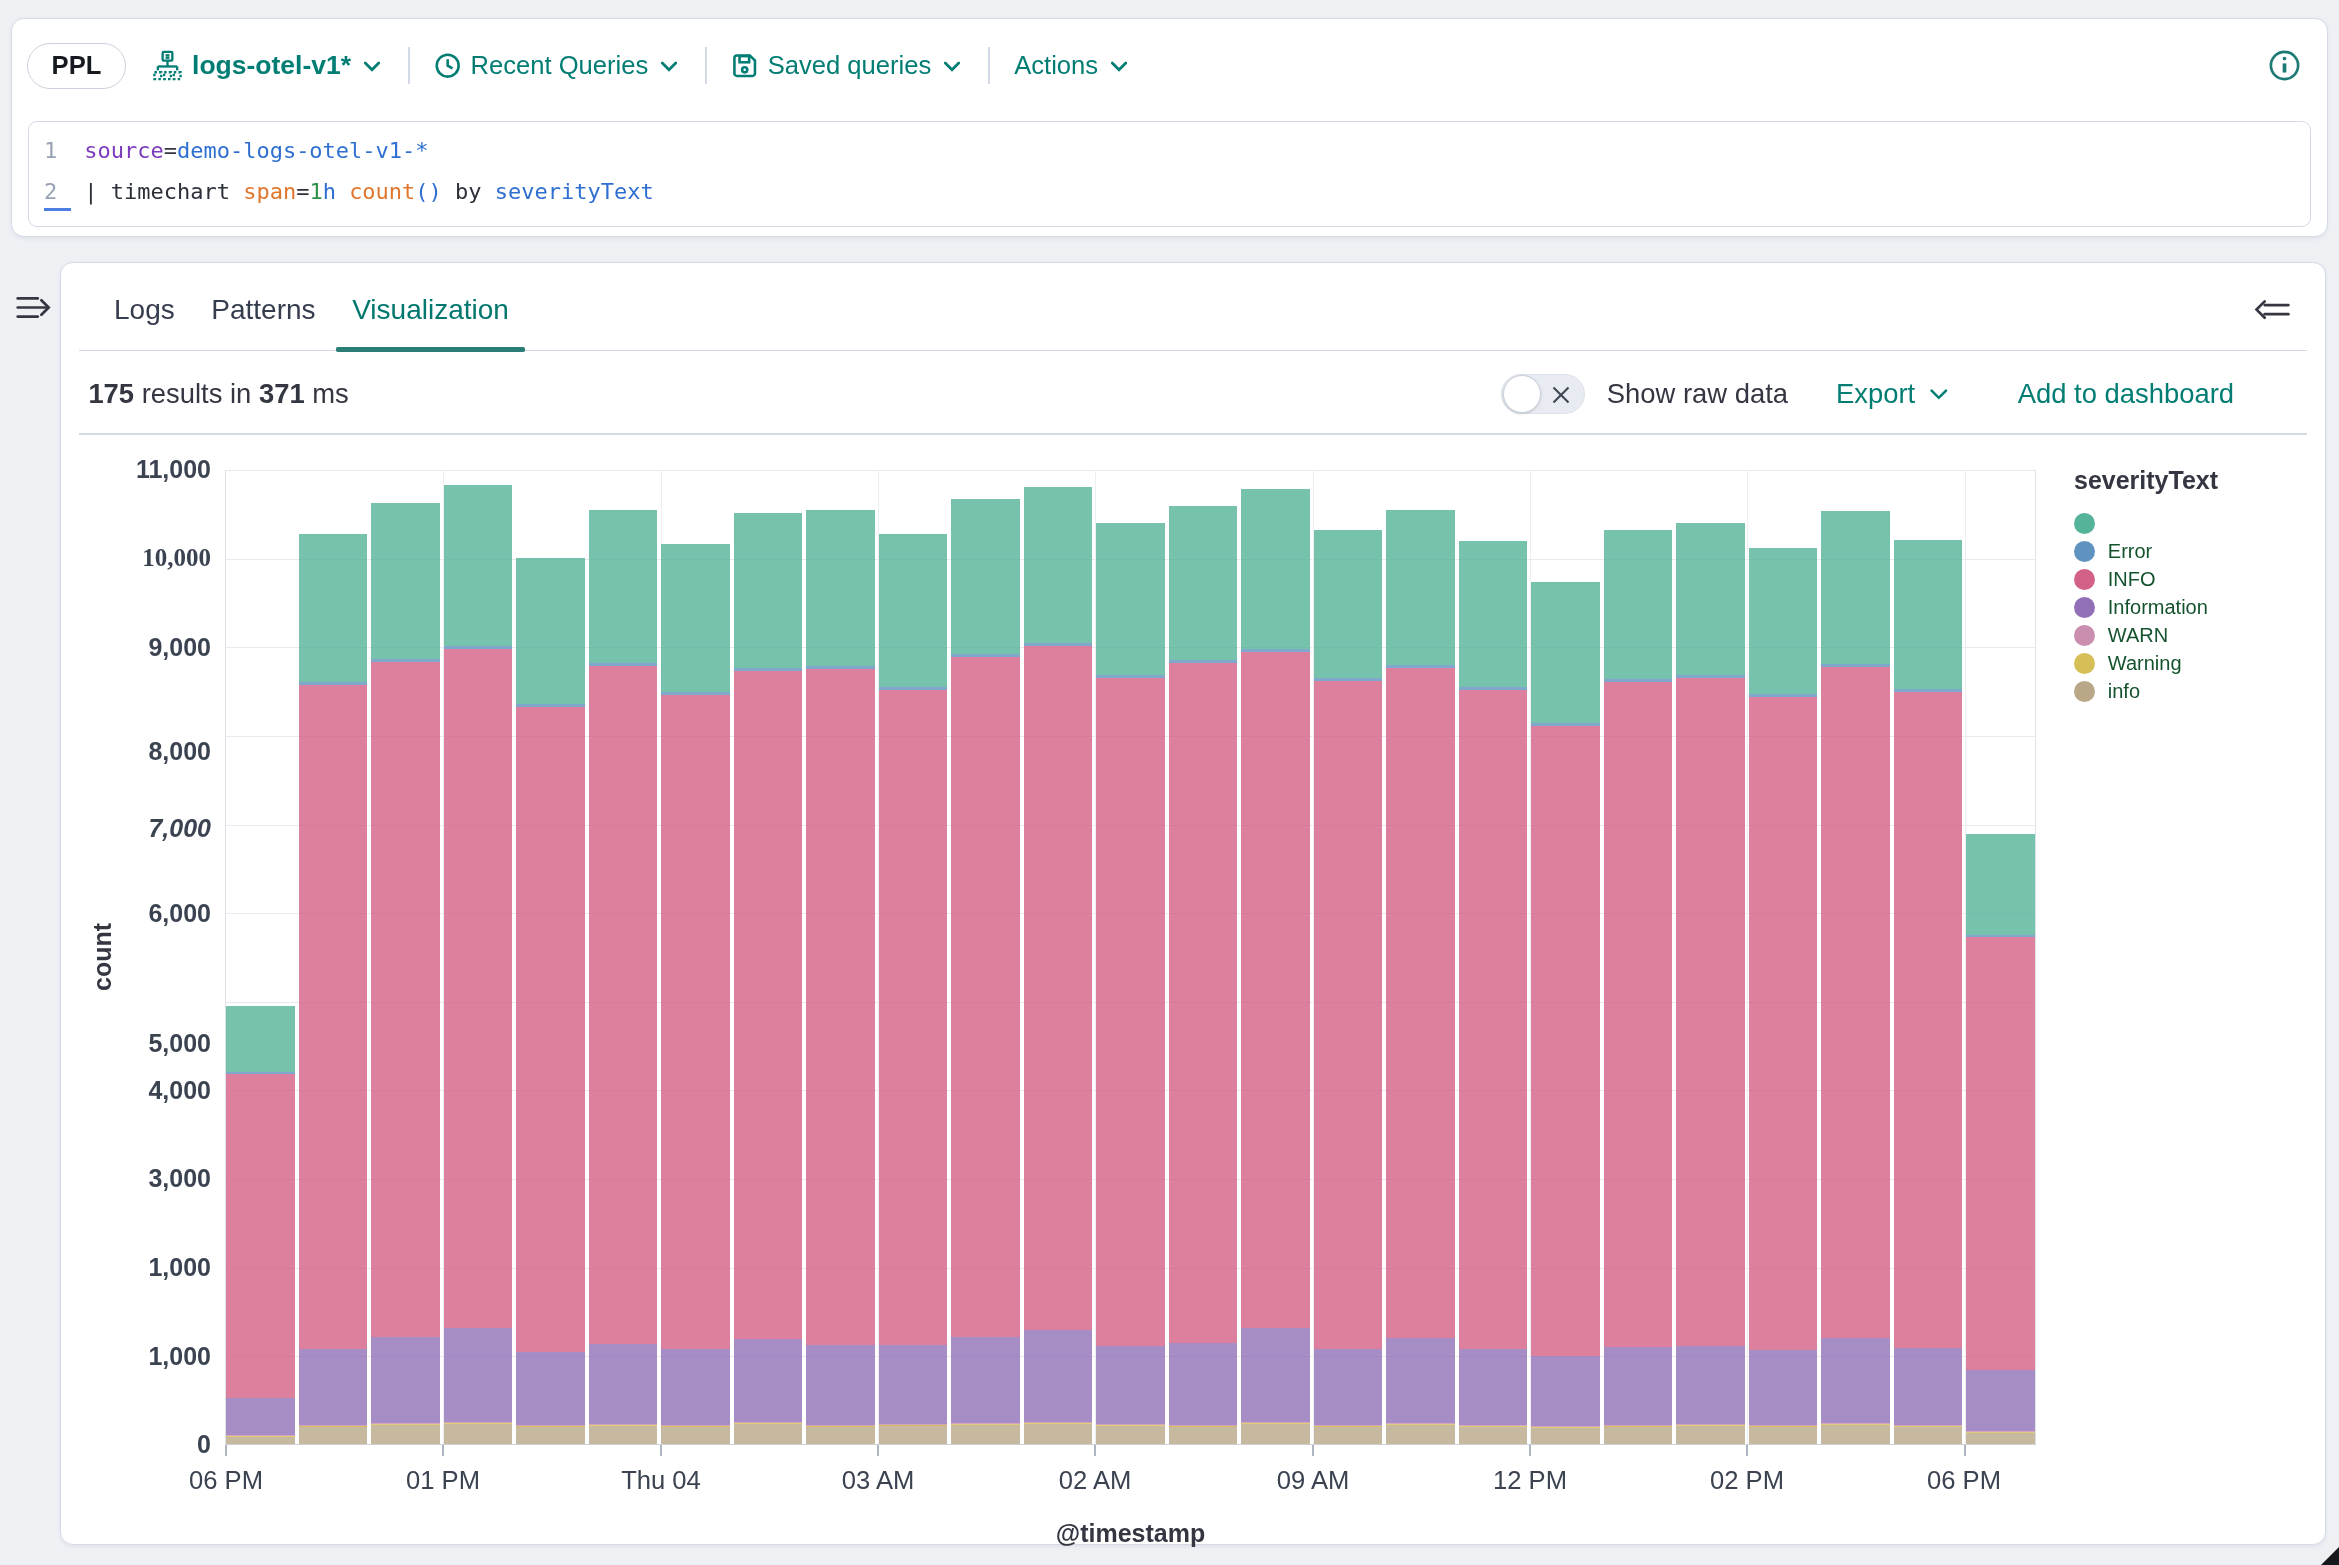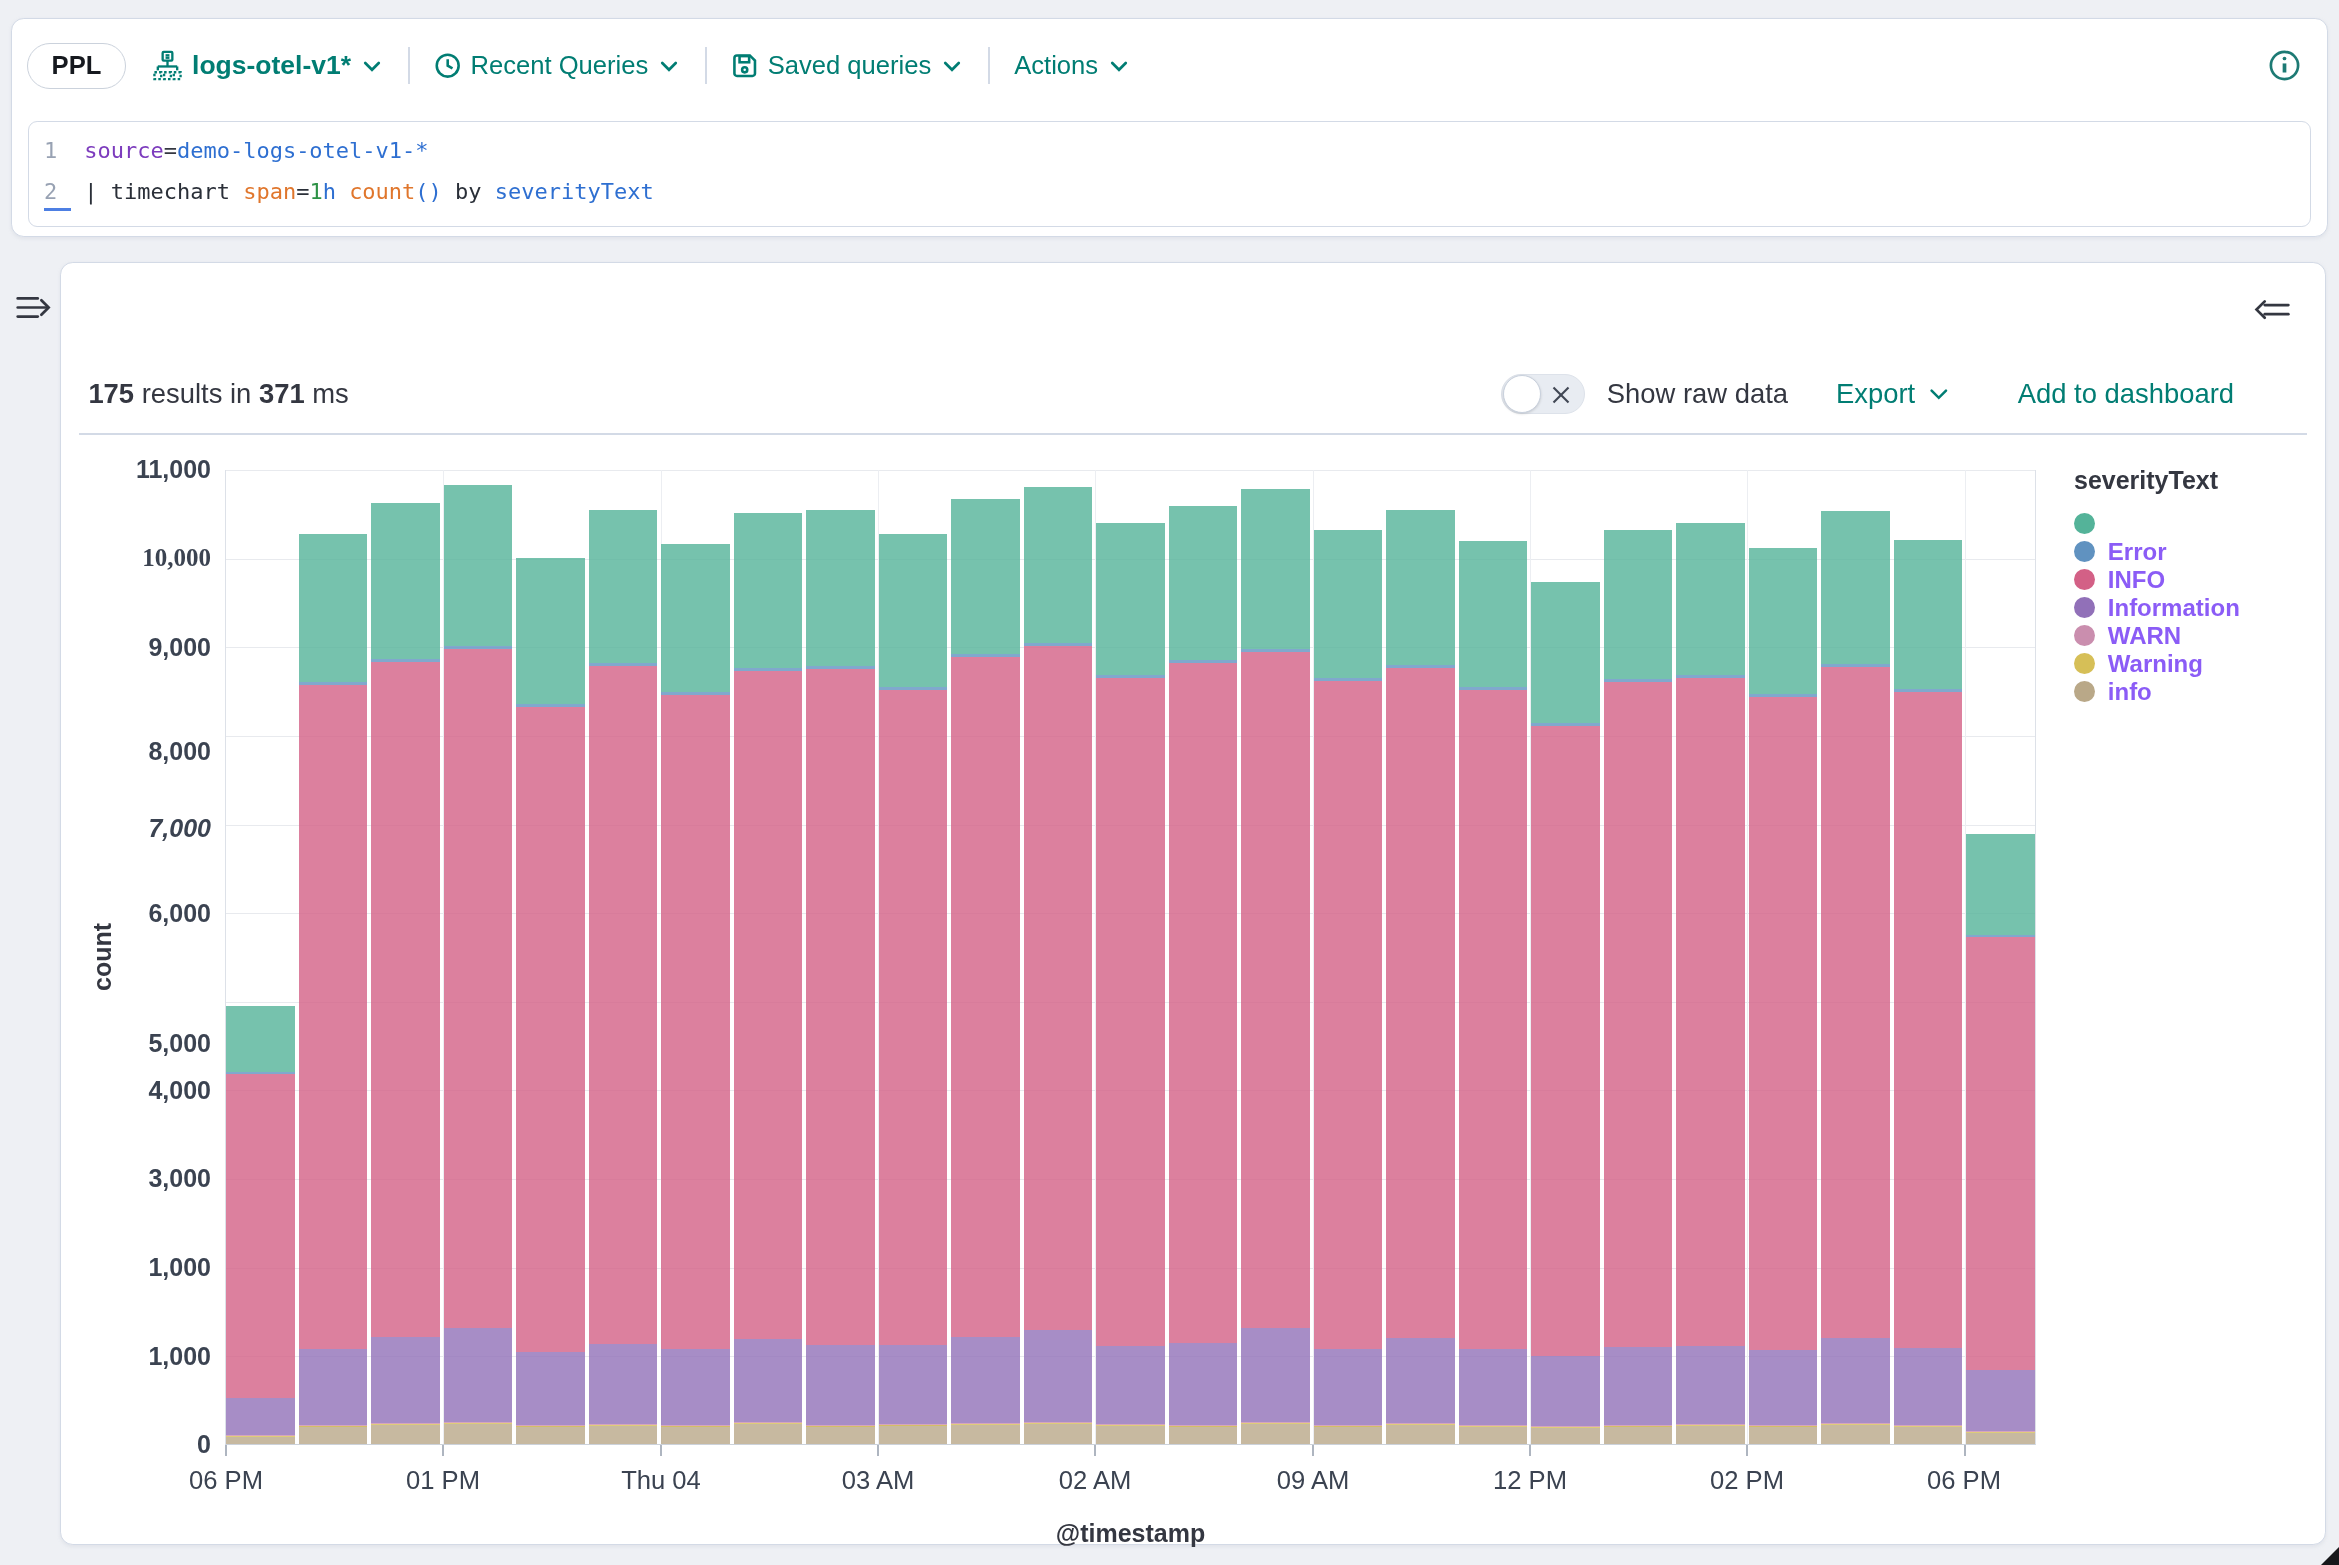--- a/index.html
+++ b/index.html
@@ -67,21 +67,21 @@
   .xtick-label { position:absolute; width:146px; text-align:center; top:996px;
     font-size:25.6px; font-weight:500; color:#3b4351; }
   #ylabel { position:absolute; left:-124px; top:50%; transform:translate(-50%,-50%) rotate(-90deg);
     font-size:25px; font-weight:700; color:#343741; }
   #xlabel { position:absolute; left:50%; top:1049px; transform:translateX(-50%);
     font-size:25px; font-weight:700; color:#343741; }
   #legend { position:absolute; left:1848px; top:-3.7px; width:238px; }
   #legend-title { font-size:25px; font-weight:700; color:#343741; margin-bottom:14.6px; }
   .legend-item { display:flex; align-items:center; gap:12.8px; height:28px; cursor:pointer; }
   .legend-dot { width:21px; height:21px; border-radius:50%; flex:0 0 21px; }
-  .legend-label { font-size:24px; color:#8b5cf6;font-weight:bold; }
+  .legend-label { font-size:20px; color:#14532d; }
 
   #resize-handle { position:absolute; right:0; bottom:0; width:0; height:0;
     border-bottom:18.3px solid #17181b; border-left:18.3px solid transparent; }
   .panel-icon { position:absolute; cursor:pointer; }
 </style>
 </head>
 <body>
 
 <div class="card" id="top-card">
   <div id="toolbar">
@@ -174,20 +174,25 @@
 <div class="panel-icon" style="left:14.6px; top:291px;">
   <svg class="icn" width="40" height="33" viewBox="0 0 44 36" fill="none" stroke="#343741" stroke-width="3" stroke-linecap="round">
     <line x1="3" y1="8" x2="25" y2="8"></line>
     <line x1="3" y1="18" x2="36" y2="18"></line>
     <polyline points="29,10 37,18 29,26" fill="none"></polyline>
     <line x1="3" y1="28" x2="25" y2="28"></line>
   </svg>
 </div>
 
 <div class="card" id="results-card">
+  <div id="tab-row">
+      <div class="tab">Logs</div>
+      <div class="tab">Patterns</div>
+      <div class="tab active">Visualization</div>
+    </div>
 
   <div class="panel-icon" style="right:33px; top:31px;">
     <svg class="icn" width="40" height="33" viewBox="0 0 44 36" fill="none" stroke="#343741" stroke-width="3" stroke-linecap="round">
       <line x1="14" y1="12" x2="40" y2="12"></line>
       <line x1="14" y1="22" x2="40" y2="22"></line>
       <polyline points="14,8 5,17 14,26" fill="none"></polyline>
     </svg>
   </div>
 
   <div id="results-row">

